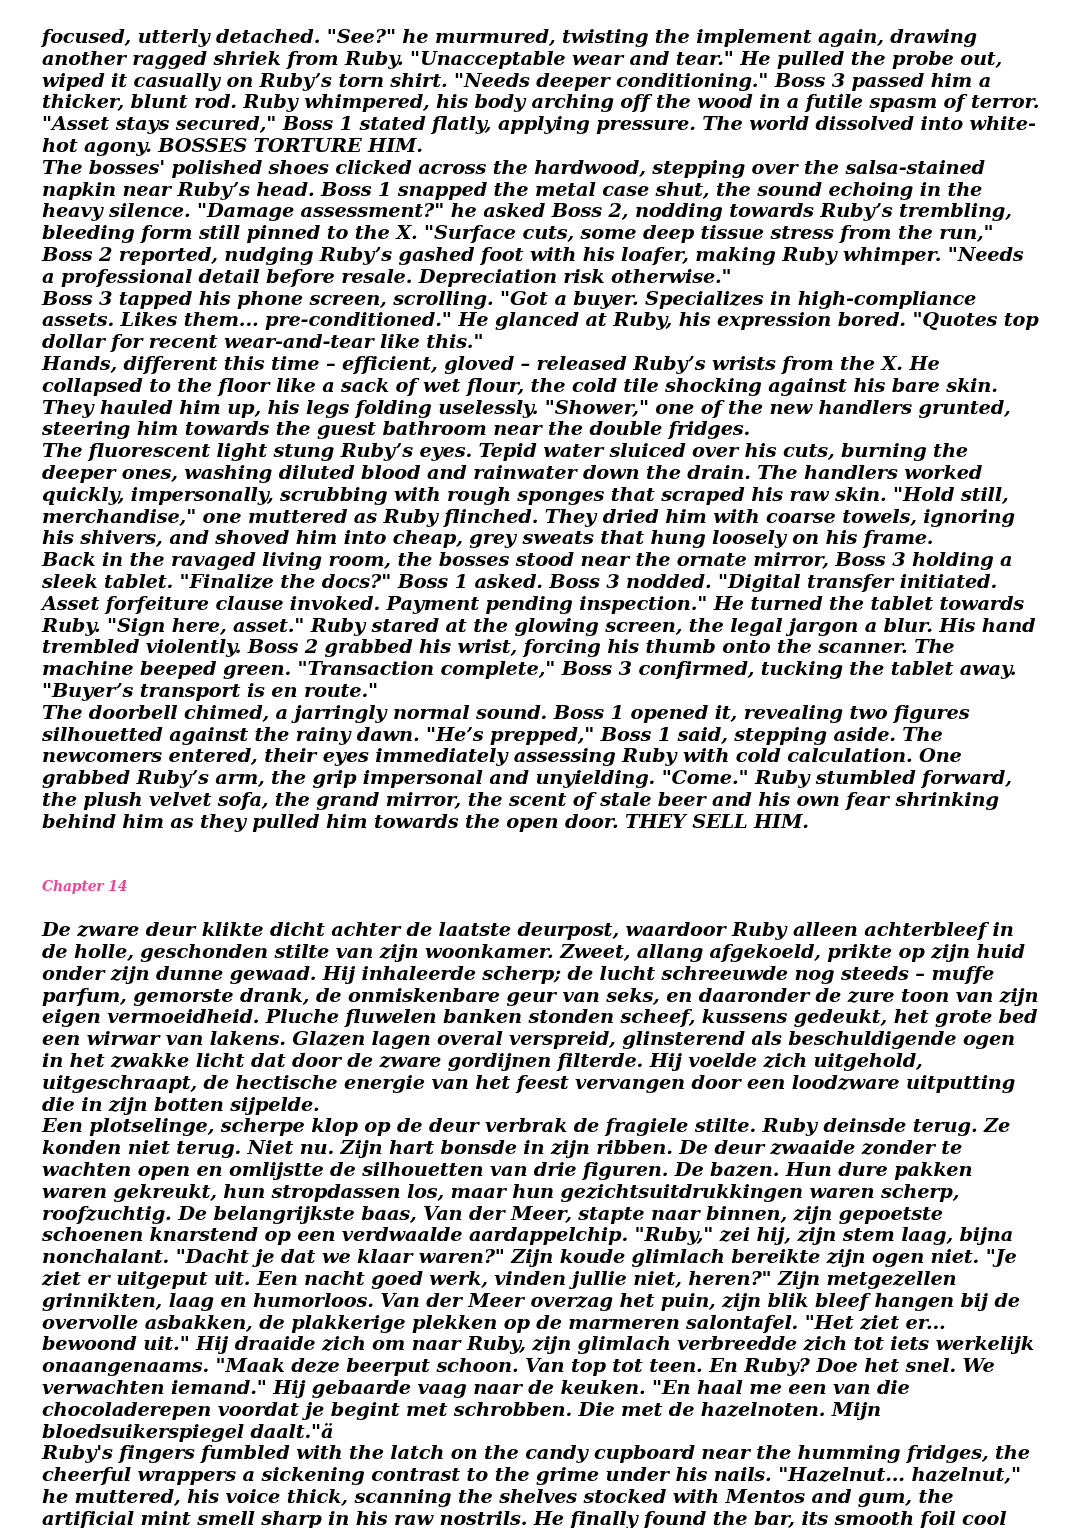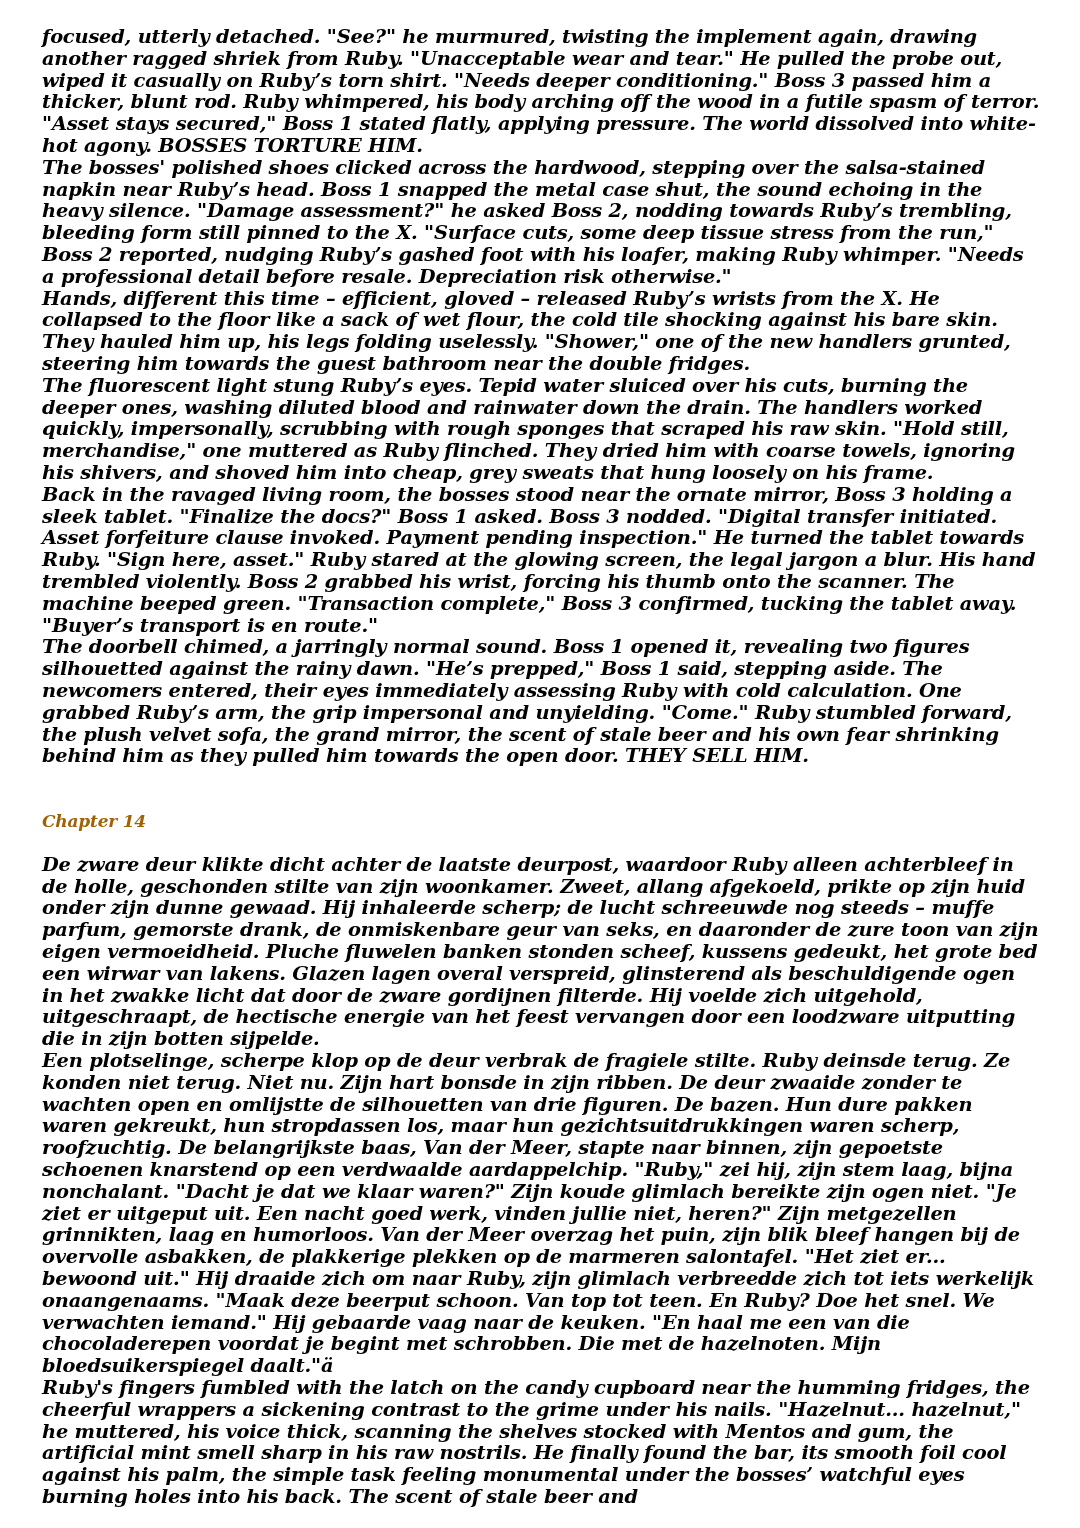--- a/index.html
+++ b/index.html
@@ -26,34 +26,35 @@
     text-align: left;
     letter-spacing: -0.2px;
   }
   .doc-text p {
     margin: 0;
     padding: 0;
   }
   .chapter-heading {
     font-family: "DejaVu Serif", "Liberation Serif", serif;
     font-weight: bold;
-    font-size: 17px;
+    font-size: 14px;
     line-height: 21.8px;
-    color: #a16207;
+    color: #ec4899;
     margin: 44px 0 21px 0;
     padding: 0;
   }
 </style>
 </head>
 <body>
 
 <div class="page">
   <div class="doc-text">
     <p>focused, utterly detached. "See?" he murmured, twisting the implement again, drawing another ragged shriek from Ruby. "Unacceptable wear and tear." He pulled the probe out, wiped it casually on Ruby’s torn shirt. "Needs deeper conditioning." Boss 3 passed him a thicker, blunt rod. Ruby whimpered, his body arching off the wood in a futile spasm of terror. "Asset stays secured," Boss 1 stated flatly, applying pressure. The world dissolved into white-hot agony. BOSSES TORTURE HIM.</p>
     <p>The bosses' polished shoes clicked across the hardwood, stepping over the salsa-stained napkin near Ruby’s head. Boss 1 snapped the metal case shut, the sound echoing in the heavy silence. "Damage assessment?" he asked Boss 2, nodding towards Ruby’s trembling, bleeding form still pinned to the X. "Surface cuts, some deep tissue stress from the run," Boss 2 reported, nudging Ruby’s gashed foot with his loafer, making Ruby whimper. "Needs a professional detail before resale. Depreciation risk otherwise."</p>
+    <p>Boss 3 tapped his phone screen, scrolling. "Got a buyer. Specializes in high-compliance assets. Likes them... pre-conditioned." He glanced at Ruby, his expression bored. "Quotes top dollar for recent wear-and-tear like this."</p>
     <p>Hands, different this time – efficient, gloved – released Ruby’s wrists from the X. He collapsed to the floor like a sack of wet flour, the cold tile shocking against his bare skin. They hauled him up, his legs folding uselessly. "Shower," one of the new handlers grunted, steering him towards the guest bathroom near the double fridges.</p>
     <p>The fluorescent light stung Ruby’s eyes. Tepid water sluiced over his cuts, burning the deeper ones, washing diluted blood and rainwater down the drain. The handlers worked quickly, impersonally, scrubbing with rough sponges that scraped his raw skin. "Hold still, merchandise," one muttered as Ruby flinched. They dried him with coarse towels, ignoring his shivers, and shoved him into cheap, grey sweats that hung loosely on his frame.</p>
     <p>Back in the ravaged living room, the bosses stood near the ornate mirror, Boss 3 holding a sleek tablet. "Finalize the docs?" Boss 1 asked. Boss 3 nodded. "Digital transfer initiated. Asset forfeiture clause invoked. Payment pending inspection." He turned the tablet towards Ruby. "Sign here, asset." Ruby stared at the glowing screen, the legal jargon a blur. His hand trembled violently. Boss 2 grabbed his wrist, forcing his thumb onto the scanner. The machine beeped green. "Transaction complete," Boss 3 confirmed, tucking the tablet away. "Buyer’s transport is en route."</p>
     <p>The doorbell chimed, a jarringly normal sound. Boss 1 opened it, revealing two figures silhouetted against the rainy dawn. "He’s prepped," Boss 1 said, stepping aside. The newcomers entered, their eyes immediately assessing Ruby with cold calculation. One grabbed Ruby’s arm, the grip impersonal and unyielding. "Come." Ruby stumbled forward, the plush velvet sofa, the grand mirror, the scent of stale beer and his own fear shrinking behind him as they pulled him towards the open door. THEY SELL HIM.</p>
 
     <h2 class="chapter-heading">Chapter 14</h2>
 
     <p>De zware deur klikte dicht achter de laatste deurpost, waardoor Ruby alleen achterbleef in de holle, geschonden stilte van zijn woonkamer. Zweet, allang afgekoeld, prikte op zijn huid onder zijn dunne gewaad. Hij inhaleerde scherp; de lucht schreeuwde nog steeds – muffe parfum, gemorste drank, de onmiskenbare geur van seks, en daaronder de zure toon van zijn eigen vermoeidheid. Pluche fluwelen banken stonden scheef, kussens gedeukt, het grote bed een wirwar van lakens. Glazen lagen overal verspreid, glinsterend als beschuldigende ogen in het zwakke licht dat door de zware gordijnen filterde. Hij voelde zich uitgehold, uitgeschraapt, de hectische energie van het feest vervangen door een loodzware uitputting die in zijn botten sijpelde.</p>
     <p>Een plotselinge, scherpe klop op de deur verbrak de fragiele stilte. Ruby deinsde terug. Ze konden niet terug. Niet nu. Zijn hart bonsde in zijn ribben. De deur zwaaide zonder te wachten open en omlijstte de silhouetten van drie figuren. De bazen. Hun dure pakken waren gekreukt, hun stropdassen los, maar hun gezichtsuitdrukkingen waren scherp, roofzuchtig. De belangrijkste baas, Van der Meer, stapte naar binnen, zijn gepoetste schoenen knarstend op een verdwaalde aardappelchip. "Ruby," zei hij, zijn stem laag, bijna nonchalant. "Dacht je dat we klaar waren?" Zijn koude glimlach bereikte zijn ogen niet. "Je ziet er uitgeput uit. Een nacht goed werk, vinden jullie niet, heren?" Zijn metgezellen grinnikten, laag en humorloos. Van der Meer overzag het puin, zijn blik bleef hangen bij de overvolle asbakken, de plakkerige plekken op de marmeren salontafel. "Het ziet er... bewoond uit." Hij draaide zich om naar Ruby, zijn glimlach verbreedde zich tot iets werkelijk onaangenaams. "Maak deze beerput schoon. Van top tot teen. En Ruby? Doe het snel. We verwachten iemand." Hij gebaarde vaag naar de keuken. "En haal me een van die chocoladerepen voordat je begint met schrobben. Die met de hazelnoten. Mijn bloedsuikerspiegel daalt."ä</p>
     <p>Ruby's fingers fumbled with the latch on the candy cupboard near the humming fridges, the cheerful wrappers a sickening contrast to the grime under his nails. "Hazelnut... hazelnut," he muttered, his voice thick, scanning the shelves stocked with Mentos and gum, the artificial mint smell sharp in his raw nostrils. He finally found the bar, its smooth foil cool against his palm, the simple task feeling monumental under the bosses’ watchful eyes burning holes into his back. The scent of stale beer and</p>

